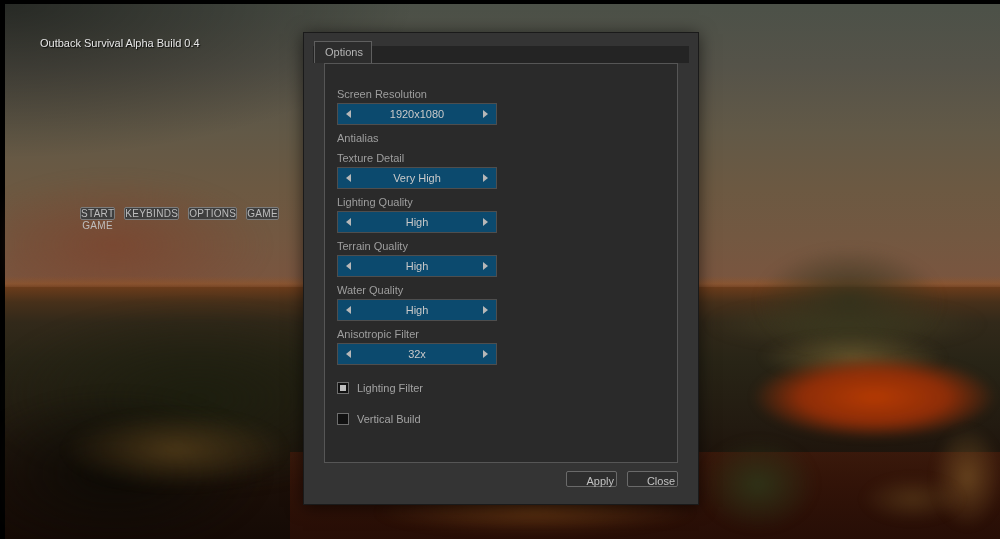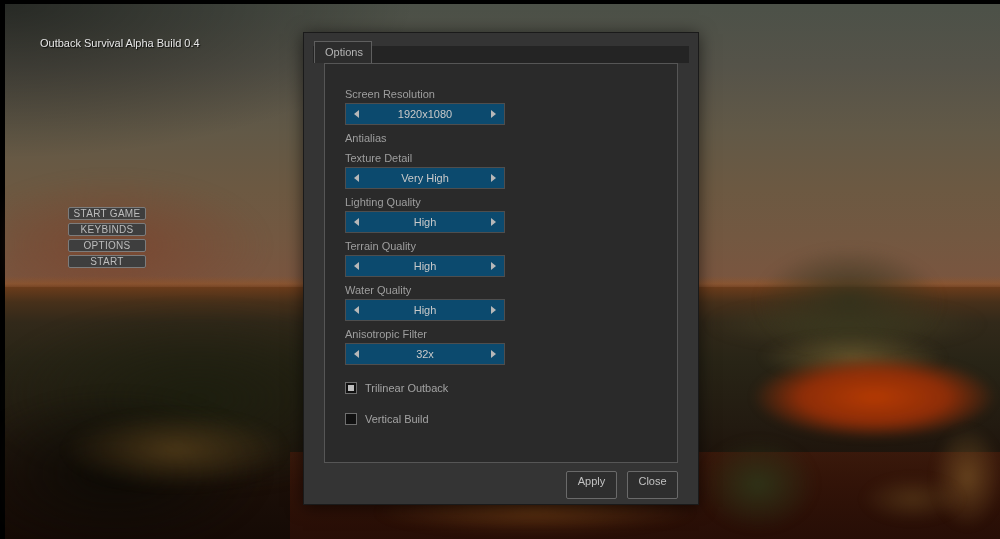--- a/index.html
+++ b/index.html
@@ -41,55 +41,55 @@
        background:radial-gradient(ellipse 55% 55% at 50% 50%,rgba(150,110,50,.5),rgba(150,110,50,0) 75%);filter:blur(4px);}
   .lit-foliage-bottom{left:320px;top:483px;width:430px;height:58px;
        background:radial-gradient(ellipse 50% 50% at 50% 50%,rgba(150,90,30,.45),rgba(150,90,30,0) 75%);filter:blur(5px);}
   .lit-foliage-right{left:845px;top:468px;width:135px;height:62px;
        background:radial-gradient(ellipse 50% 50% at 50% 50%,rgba(120,90,40,.4),rgba(120,90,40,0) 75%);filter:blur(5px);}
 
   
   .game-title{left:40px;top:37px;font-size:11px;color:#e6e6e6;text-shadow:1px 1px 1px rgba(0,0,0,.8);}
 
   
-  .main-menu{left:68px;top:207px;width:78px;display:flex;flex-direction:column;gap:3px;}
+  .main-menu{left:80px;top:207px;width:78px;display:flex;flex-direction:row;gap:9px;}
   .menu-btn{height:13px;line-height:12px;box-sizing:border-box;background:#3e3e3e;
             border:1px solid #7c7c7c;border-radius:2px;color:#bdbdbd;font-size:10px;
             text-align:center;letter-spacing:.3px;cursor:pointer;}
 
   
   .dialog{left:303px;top:32px;width:396px;height:473px;background:#343434;
           border:1px solid #1a1a1a;box-sizing:border-box;box-shadow:0 2px 16px rgba(0,0,0,.6);}
   .tab-strip{position:absolute;left:9px;right:9px;top:13px;height:17px;background:#242424;}
   .tab{position:absolute;left:10px;top:8px;width:58px;height:22px;box-sizing:border-box;
        background:#2c2c2c;border:1px solid #5f5f5f;border-bottom:none;z-index:2;
        color:#b5b5b5;font-size:11px;line-height:21px;padding-left:10px;cursor:pointer;}
   .panel{position:absolute;left:20px;top:30px;width:354px;height:400px;box-sizing:border-box;
-         background:#2a2a2a;border:1px solid #565656;padding:24px 0 0 20px;}
+         background:#2a2a2a;border:1px solid #565656;padding:24px 0 0 12px;}
   .glabel{display:block;font-size:11px;line-height:13px;margin-bottom:2px;color:#9e9e9e;}
   .group{margin-bottom:7px;}
   .sel-box{position:relative;width:160px;height:22px;box-sizing:border-box;background:#0c4a6e;
            border:1px solid #4e4e4e;display:flex;align-items:center;justify-content:space-between;
            padding:0 8px;cursor:pointer;}
   .sel-val{position:absolute;left:0;right:0;text-align:center;color:#c9c9c9;font-size:11px;}
   .arr{width:0;height:0;border-top:4px solid transparent;border-bottom:4px solid transparent;z-index:2;cursor:pointer;}
   .arr.left{border-right:5px solid #b8b8b8;}
   .arr.right{border-left:5px solid #b8b8b8;}
   .check-row{display:flex;align-items:center;gap:8px;height:12px;cursor:pointer;}
   .check-row.first{margin-top:17px;}
   .check-row.second{margin-top:19px;}
   .checkbox{position:relative;width:12px;height:12px;box-sizing:border-box;background:#111;
             border:1px solid #6e6e6e;}
   .checkbox .mark{display:none;position:absolute;left:2px;top:2px;width:6px;height:6px;background:#bdbdbd;}
   .checkbox.checked .mark{display:block;}
   .clabel{font-size:11px;color:#a3a3a3;}
   .btn-row{position:absolute;top:438px;right:20px;display:flex;gap:10px;}
-  .dlg-btn{min-width:51px;height:28px;box-sizing:border-box;background:#2e2e2e;border:1px solid #6a6a6a;
-           border-radius:2px;color:#c2c2c2;font-size:11px;line-height:18px;text-align:center;
-           padding:0 10px;cursor:pointer;}
+  .dlg-btn{min-width:51px;height:16px;box-sizing:border-box;background:#2e2e2e;border:1px solid #6a6a6a;
+           border-radius:2px;color:#c2c2c2;font-size:11px;line-height:18px;text-align:right;
+           padding:0 2px;cursor:pointer;}
 </style>
 </head>
 <body>
 
 <div class="screen">
 
   <div class="layer sky"></div>
   <div class="layer sky-rust"></div>
   <div class="layer horizon-band"></div>
   <div class="layer land"></div>
@@ -106,21 +106,21 @@
   <div class="layer lit-foliage-bottom"></div>
   <div class="layer lit-foliage-right"></div>
   <div class="layer vignette-tl"></div>
 
   <div class="layer game-title">Outback Survival Alpha Build 0.4</div>
 
   <div class="layer main-menu">
     <div class="menu-btn">START GAME</div>
     <div class="menu-btn">KEYBINDS</div>
     <div class="menu-btn">OPTIONS</div>
-    <div class="menu-btn">START</div>
+    <div class="menu-btn">GAME</div>
   </div>
 
   <div class="layer dialog">
     <div class="tab-strip"></div>
     <div class="tab">Options</div>
 
     <div class="panel">
 
       <div class="group">
         <span class="glabel">Screen Resolution</span>
@@ -177,21 +177,21 @@
           <span class="arr left"></span>
           <span class="sel-val">32x</span>
           <span class="arr right"></span>
         </div>
       </div>
 
       <div class="check-row first">
         <span class="checkbox checked">
           <span class="mark"></span>
         </span>
-        <span class="clabel">Trilinear Outback</span>
+        <span class="clabel">Lighting Filter</span>
       </div>
 
       <div class="check-row second">
         <span class="checkbox">
           
         </span>
         <span class="clabel">Vertical Build</span>
       </div>
 
     </div>

